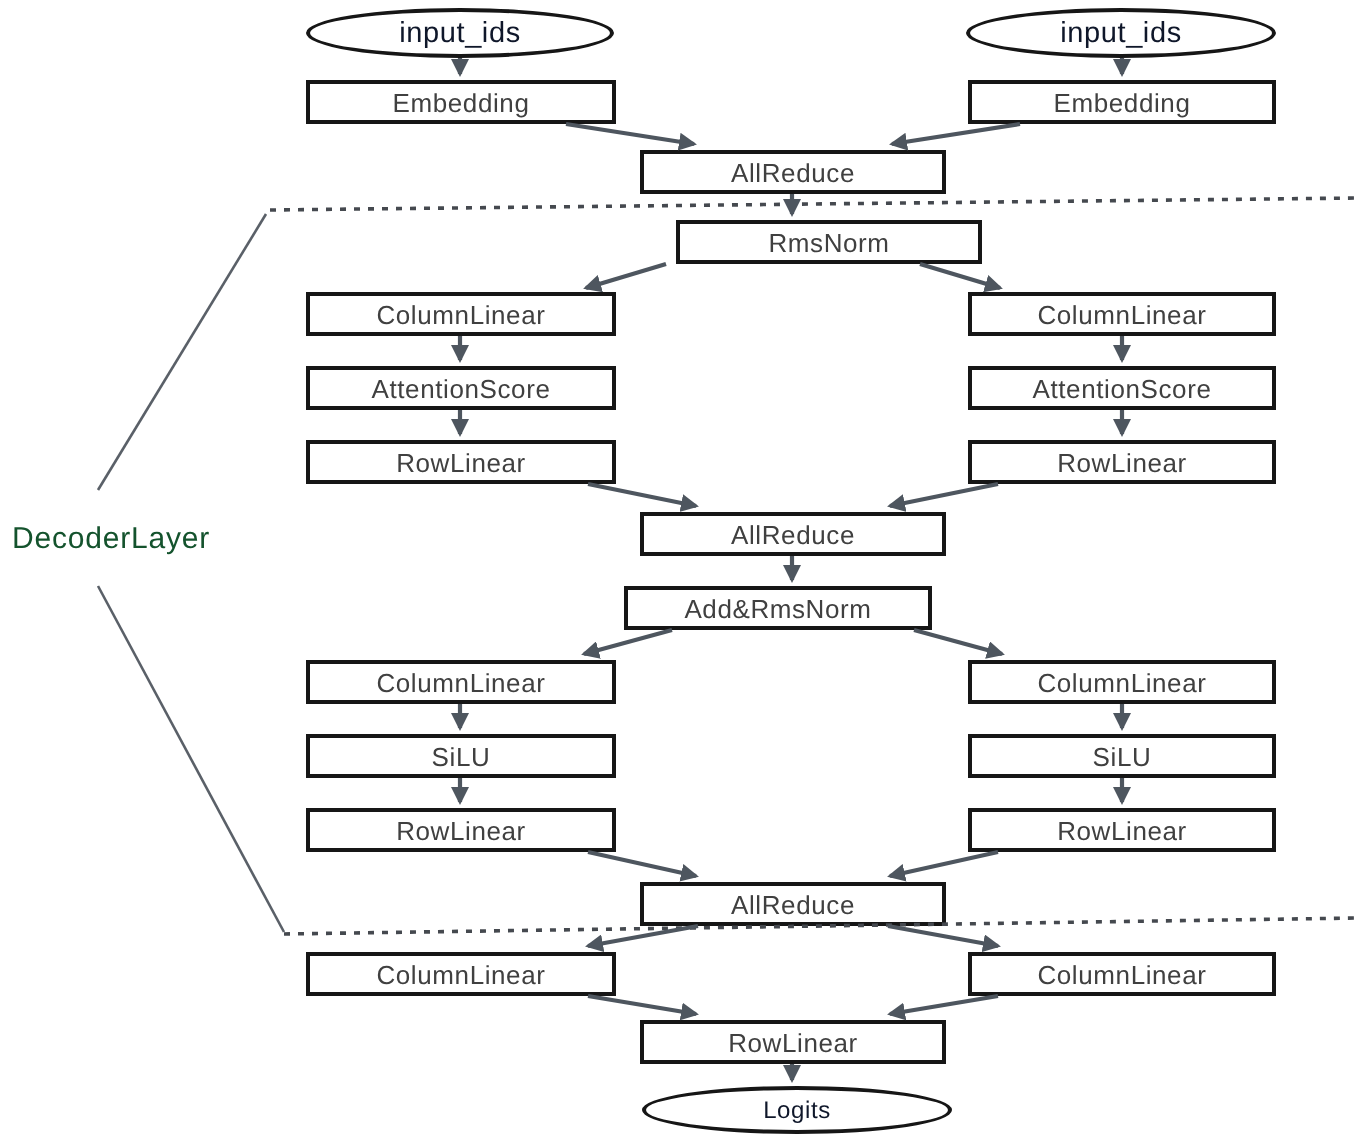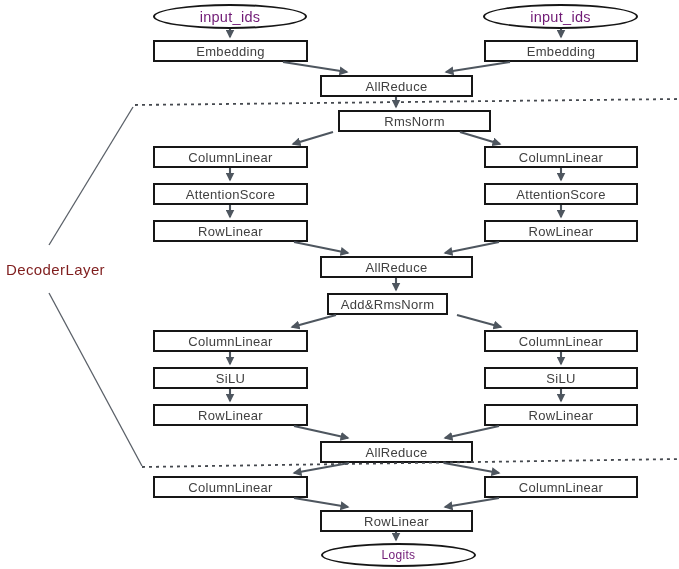--- a/index.html
+++ b/index.html
@@ -8,23 +8,23 @@
     font-family:"Liberation Sans", sans-serif; overflow:hidden;
   }
   .edges-svg { position:absolute; left:0; top:0; pointer-events:none; z-index:3; }
   .node {
     position:absolute; box-sizing:border-box; z-index:2;
     border:2px solid #161616; background:#ffffff;
     display:flex; align-items:center; justify-content:center;
     font-size:13px; letter-spacing:0.3px; color:#404040; white-space:nowrap;
   }
   .oval { border-radius:50%; font-size:14.5px; }
-  .muted { color:#701a75; }
+  .muted { color:#0f172a; }
   .annotation {
-    position:absolute; z-index:2; font-size:15px; color:#7f1d1d;
+    position:absolute; z-index:2; font-size:15px; color:#14532d;
     letter-spacing:0.4px; white-space:nowrap;
   }
 </style>
 </head>
 <body>
 
 <div class="canvas">
 
   <div class="node oval muted" style="left:153px;top:4px;width:154px;height:25px">input_ids</div>
   <div class="node oval muted" style="left:483px;top:4px;width:155px;height:25px">input_ids</div>
@@ -40,21 +40,21 @@
   <div class="node" style="left:484px;top:146px;width:154px;height:22px">ColumnLinear</div>
 
   <div class="node" style="left:153px;top:183px;width:155px;height:22px">AttentionScore</div>
   <div class="node" style="left:484px;top:183px;width:154px;height:22px">AttentionScore</div>
 
   <div class="node" style="left:153px;top:220px;width:155px;height:22px">RowLinear</div>
   <div class="node" style="left:484px;top:220px;width:154px;height:22px">RowLinear</div>
 
   <div class="node" style="left:320px;top:256px;width:153px;height:22px">AllReduce</div>
 
-  <div class="node" style="left:327px;top:293px;width:121px;height:22px">Add&amp;RmsNorm</div>
+  <div class="node" style="left:312px;top:293px;width:154px;height:22px">Add&amp;RmsNorm</div>
 
   <div class="node" style="left:153px;top:330px;width:155px;height:22px">ColumnLinear</div>
   <div class="node" style="left:484px;top:330px;width:154px;height:22px">ColumnLinear</div>
 
   <div class="node" style="left:153px;top:367px;width:155px;height:22px">SiLU</div>
   <div class="node" style="left:484px;top:367px;width:154px;height:22px">SiLU</div>
 
   <div class="node" style="left:153px;top:404px;width:155px;height:22px">RowLinear</div>
   <div class="node" style="left:484px;top:404px;width:154px;height:22px">RowLinear</div>
 

